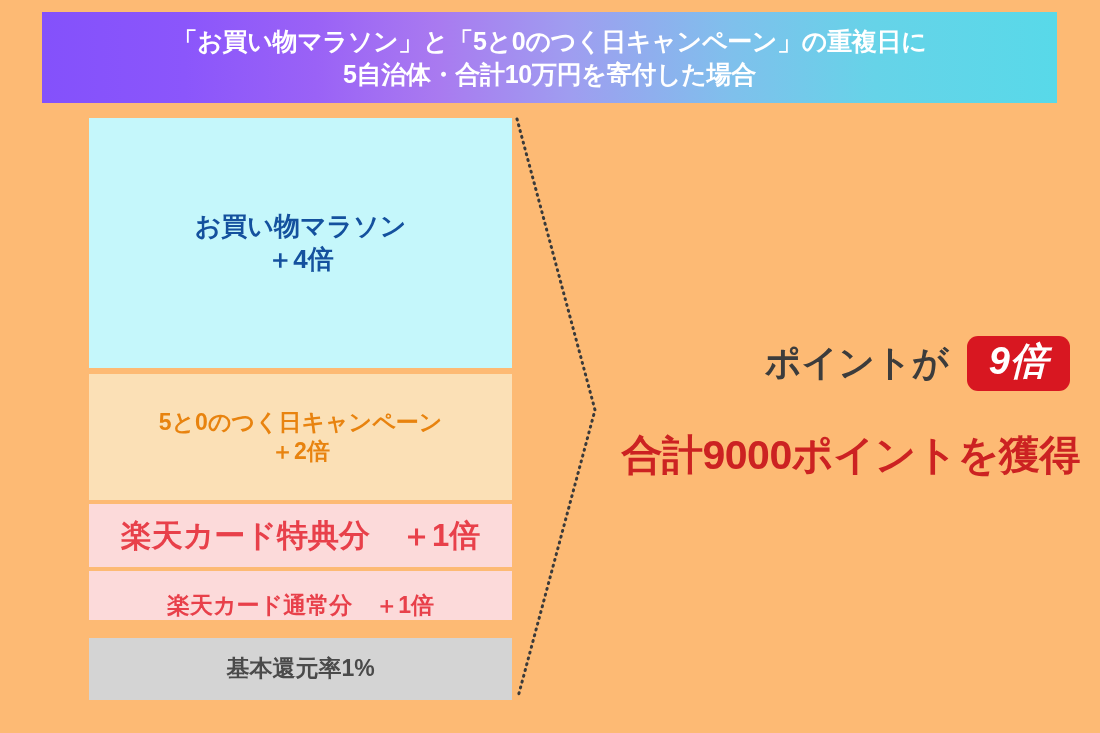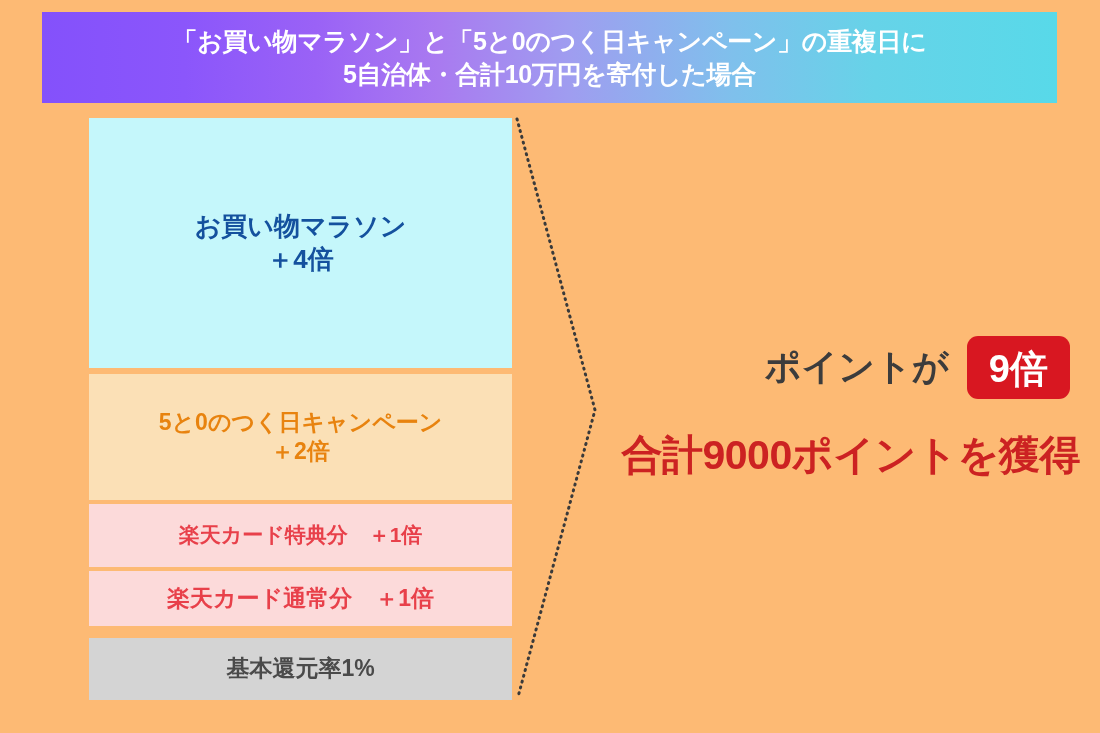--- a/index.html
+++ b/index.html
@@ -84,28 +84,29 @@
     height: 126px;
     background: #fbe0b6;
     color: #e8830f;
     font-size: 23px;
   }
   #seg-card-bonus {
     top: 386px;
     height: 63px;
     background: #fcdada;
     color: #e8404a;
-    font-size: 21px;
+    font-size: 31px;
   }
   #seg-card-normal {
     top: 453px;
-    height: 55px;
+    height: 49px;
     background: #fcdada;
     color: #e8404a;
     font-size: 23px;
+    justify-content: flex-end;
   }
   #seg-base-rate {
     top: 520px;
     height: 62px;
     background: #d4d4d4;
     color: #4a4a4a;
     font-size: 23px;
   }
 
   
@@ -142,23 +143,24 @@
     letter-spacing: 0px;
     white-space: nowrap;
   }
   #multiplier-badge {
     margin-left: 18px;
     background: #d81721;
     color: #ffffff;
     font-size: 38px;
     font-weight: bold;
     border-radius: 11px;
-    padding: 14px 22px 9px 22px;
+    padding: 6px 22px 9px 22px;
     line-height: 1.05;
     white-space: nowrap;
+    font-style: italic;
   }
   #total-points {
     position: absolute;
     left: -10px;
     top: 108px;
     width: 490px;
     text-align: right;
     color: #cc2222;
     font-size: 41px;
     font-weight: bold;

